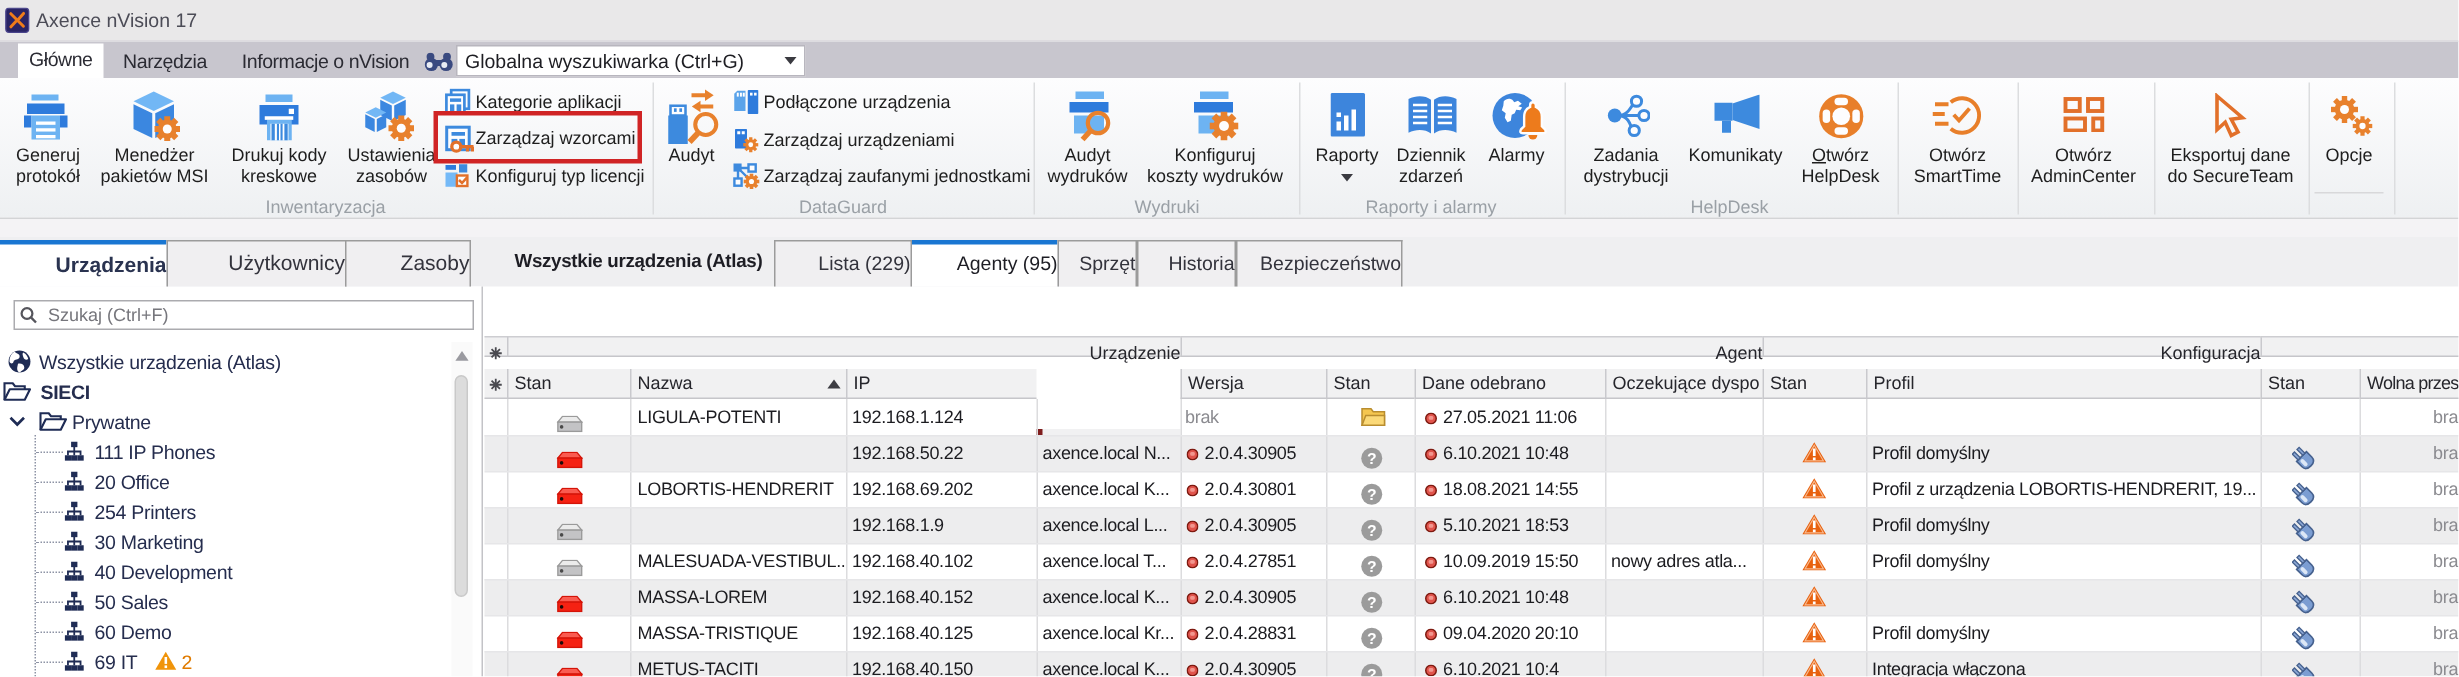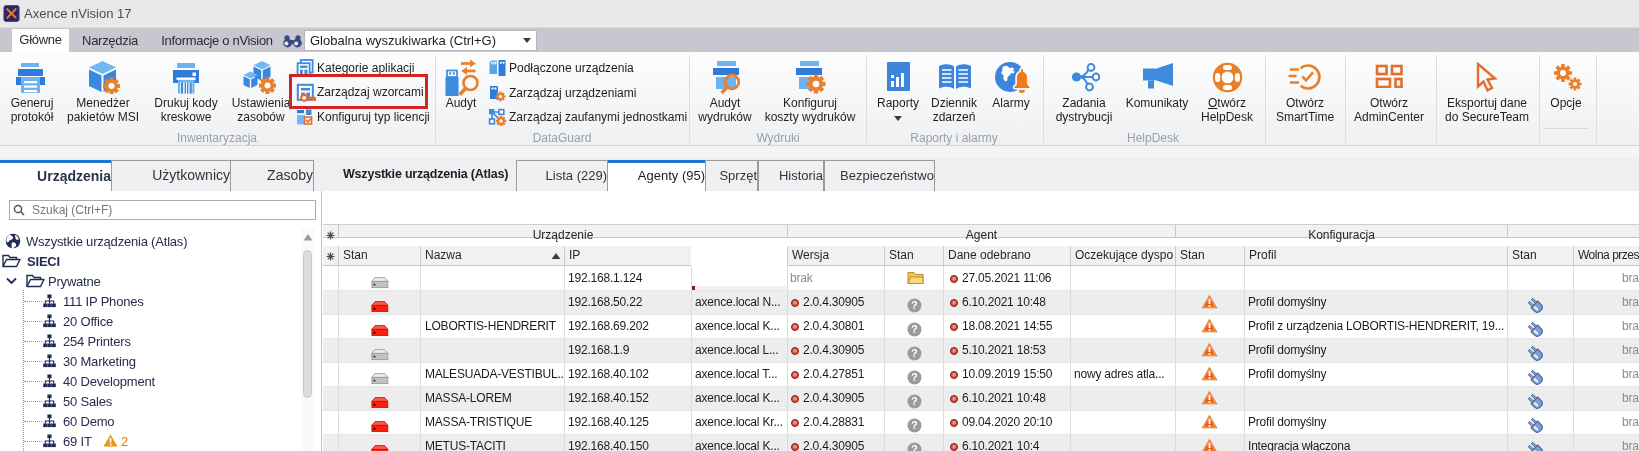--- a/index.html
+++ b/index.html
@@ -23,21 +23,21 @@
 #tabrow2{left:0;top:158px;width:1639px;height:33px;background:#efeff1}
 .ltab{top:160px;height:31px;border:1px solid #9b9b9b;border-bottom:none;background:#f0eff1;color:#33333c;font-size:14px;text-align:right}
 .ltab.active{background:#fff;border:none;border-top:3px solid #1976d2;font-weight:bold;color:#2a3350}
 
 #leftpanel{left:0;top:191px;width:322px;height:260px;background:#fff;border-right:1px solid #c3c3c7}
 #searchbox{left:9px;top:200px;width:307px;height:20px;border:1px solid #ababaf;background:#fff;font-size:12px;color:#76767c;line-height:18px}
 .treerow{font-size:13px;color:#252d4e;white-space:nowrap;letter-spacing:-0.2px}
 .treerow b{font-weight:bold}
 #treescroll{left:301px;top:228px;width:14px;height:223px;background:#fafafa}
 #treethumb{left:303px;top:250px;width:9px;height:148px;background:#dcdcdc;border-radius:5px;border:1px solid #c9c9c9}
-.band{top:224px;height:14px;background:#f1f1f2;border-top:1px solid #cdcdd1;border-bottom:1px solid #c6c6ca;font-size:12px;color:#26262c;text-align:center;line-height:21px}
+.band{top:224px;height:14px;background:#f1f1f2;border-top:1px solid #cdcdd1;border-bottom:1px solid #c6c6ca;font-size:12px;color:#26262c;text-align:right;line-height:21px}
 .hcell{top:246px;height:20px;background:#f1f1f2;border-bottom:1px solid #c6c6ca;font-size:12px;color:#26262c;line-height:19px;padding-left:4px;white-space:nowrap;overflow:hidden}
 .row{left:323px;width:1316px;height:24px}
 .row.alt{background:#ededee}
 .cell{position:absolute;font-size:12px;color:#1c1c20;line-height:24px;white-space:nowrap;overflow:hidden;letter-spacing:-0.2px}
 .gray{color:#8b8b90}
 </style></head>
 <body>
 <div class="abs" id="titlebar"></div>
 <svg class="abs" style="left:3px;top:5px" width="17" height="17" viewBox="0 0 18 19">
 <rect x="0.5" y="0.5" width="17" height="18" rx="2.5" fill="#2a2465" stroke="#4a448c" stroke-width="1"></rect>
@@ -507,20 +507,21 @@
     <g stroke="#4a4a50" stroke-width="1.2">
       <path d="M4.5 0.5 V8.5 M0.5 4.5 H8.5 M1.7 1.7 L7.3 7.3 M7.3 1.7 L1.7 7.3"></path>
     </g>
   </svg>
 <div class="abs row" style="top:266px;height:24px;overflow:hidden">
 <svg style="position:absolute;left:48px;top:11px" width="18" height="12" viewBox="0 0 18 12">
       <polygon points="4,0.6 13.6,0.6 16.8,4.4 0.9,4.4" fill="#ebebeb" stroke="#9a9a9a" stroke-width="0.9"></polygon>
       <rect x="0.9" y="4.4" width="15.9" height="6.2" fill="#c3c3c5" stroke="#9a9a9a" stroke-width="0.9"></rect>
       <circle cx="3.4" cy="7.6" r="1.2" fill="#4a4a4a"></circle>
     </svg>
+<div class="cell" style="left:102px;width:138px">LIGULA-POTENTI</div>
 <div class="cell" style="left:245px;width:120px">192.168.1.124</div>
 <div class="cell" style="left:372px;width:90px"></div>
 <div class="cell gray" style="left:467px;width:90px">brak</div>
 <svg style="position:absolute;left:584px;top:5px" width="17" height="14" viewBox="0 0 17 14">
       <path d="M1 12.5 L1 1.5 L7 1.5 L8.5 3.5 L16 3.5 L16 12.5 Z" fill="#f5c64f" stroke="#b98d2f" stroke-width="1"></path>
       <path d="M1 12.5 L3.5 6 L16 6 L16 12.5 Z" fill="#fbd978" stroke="#b98d2f" stroke-width="1"></path>
     </svg>
 <svg style="position:absolute;left:627px;top:8.8px" width="8" height="8" viewBox="0 0 8 8">
       <circle cx="4" cy="4" r="3.5" fill="#e0544c" stroke="#7e1a10" stroke-width="1"></circle>
       <rect x="2.5" y="2.3" width="3" height="2.6" rx="0.9" fill="#f2968e"></rect>

